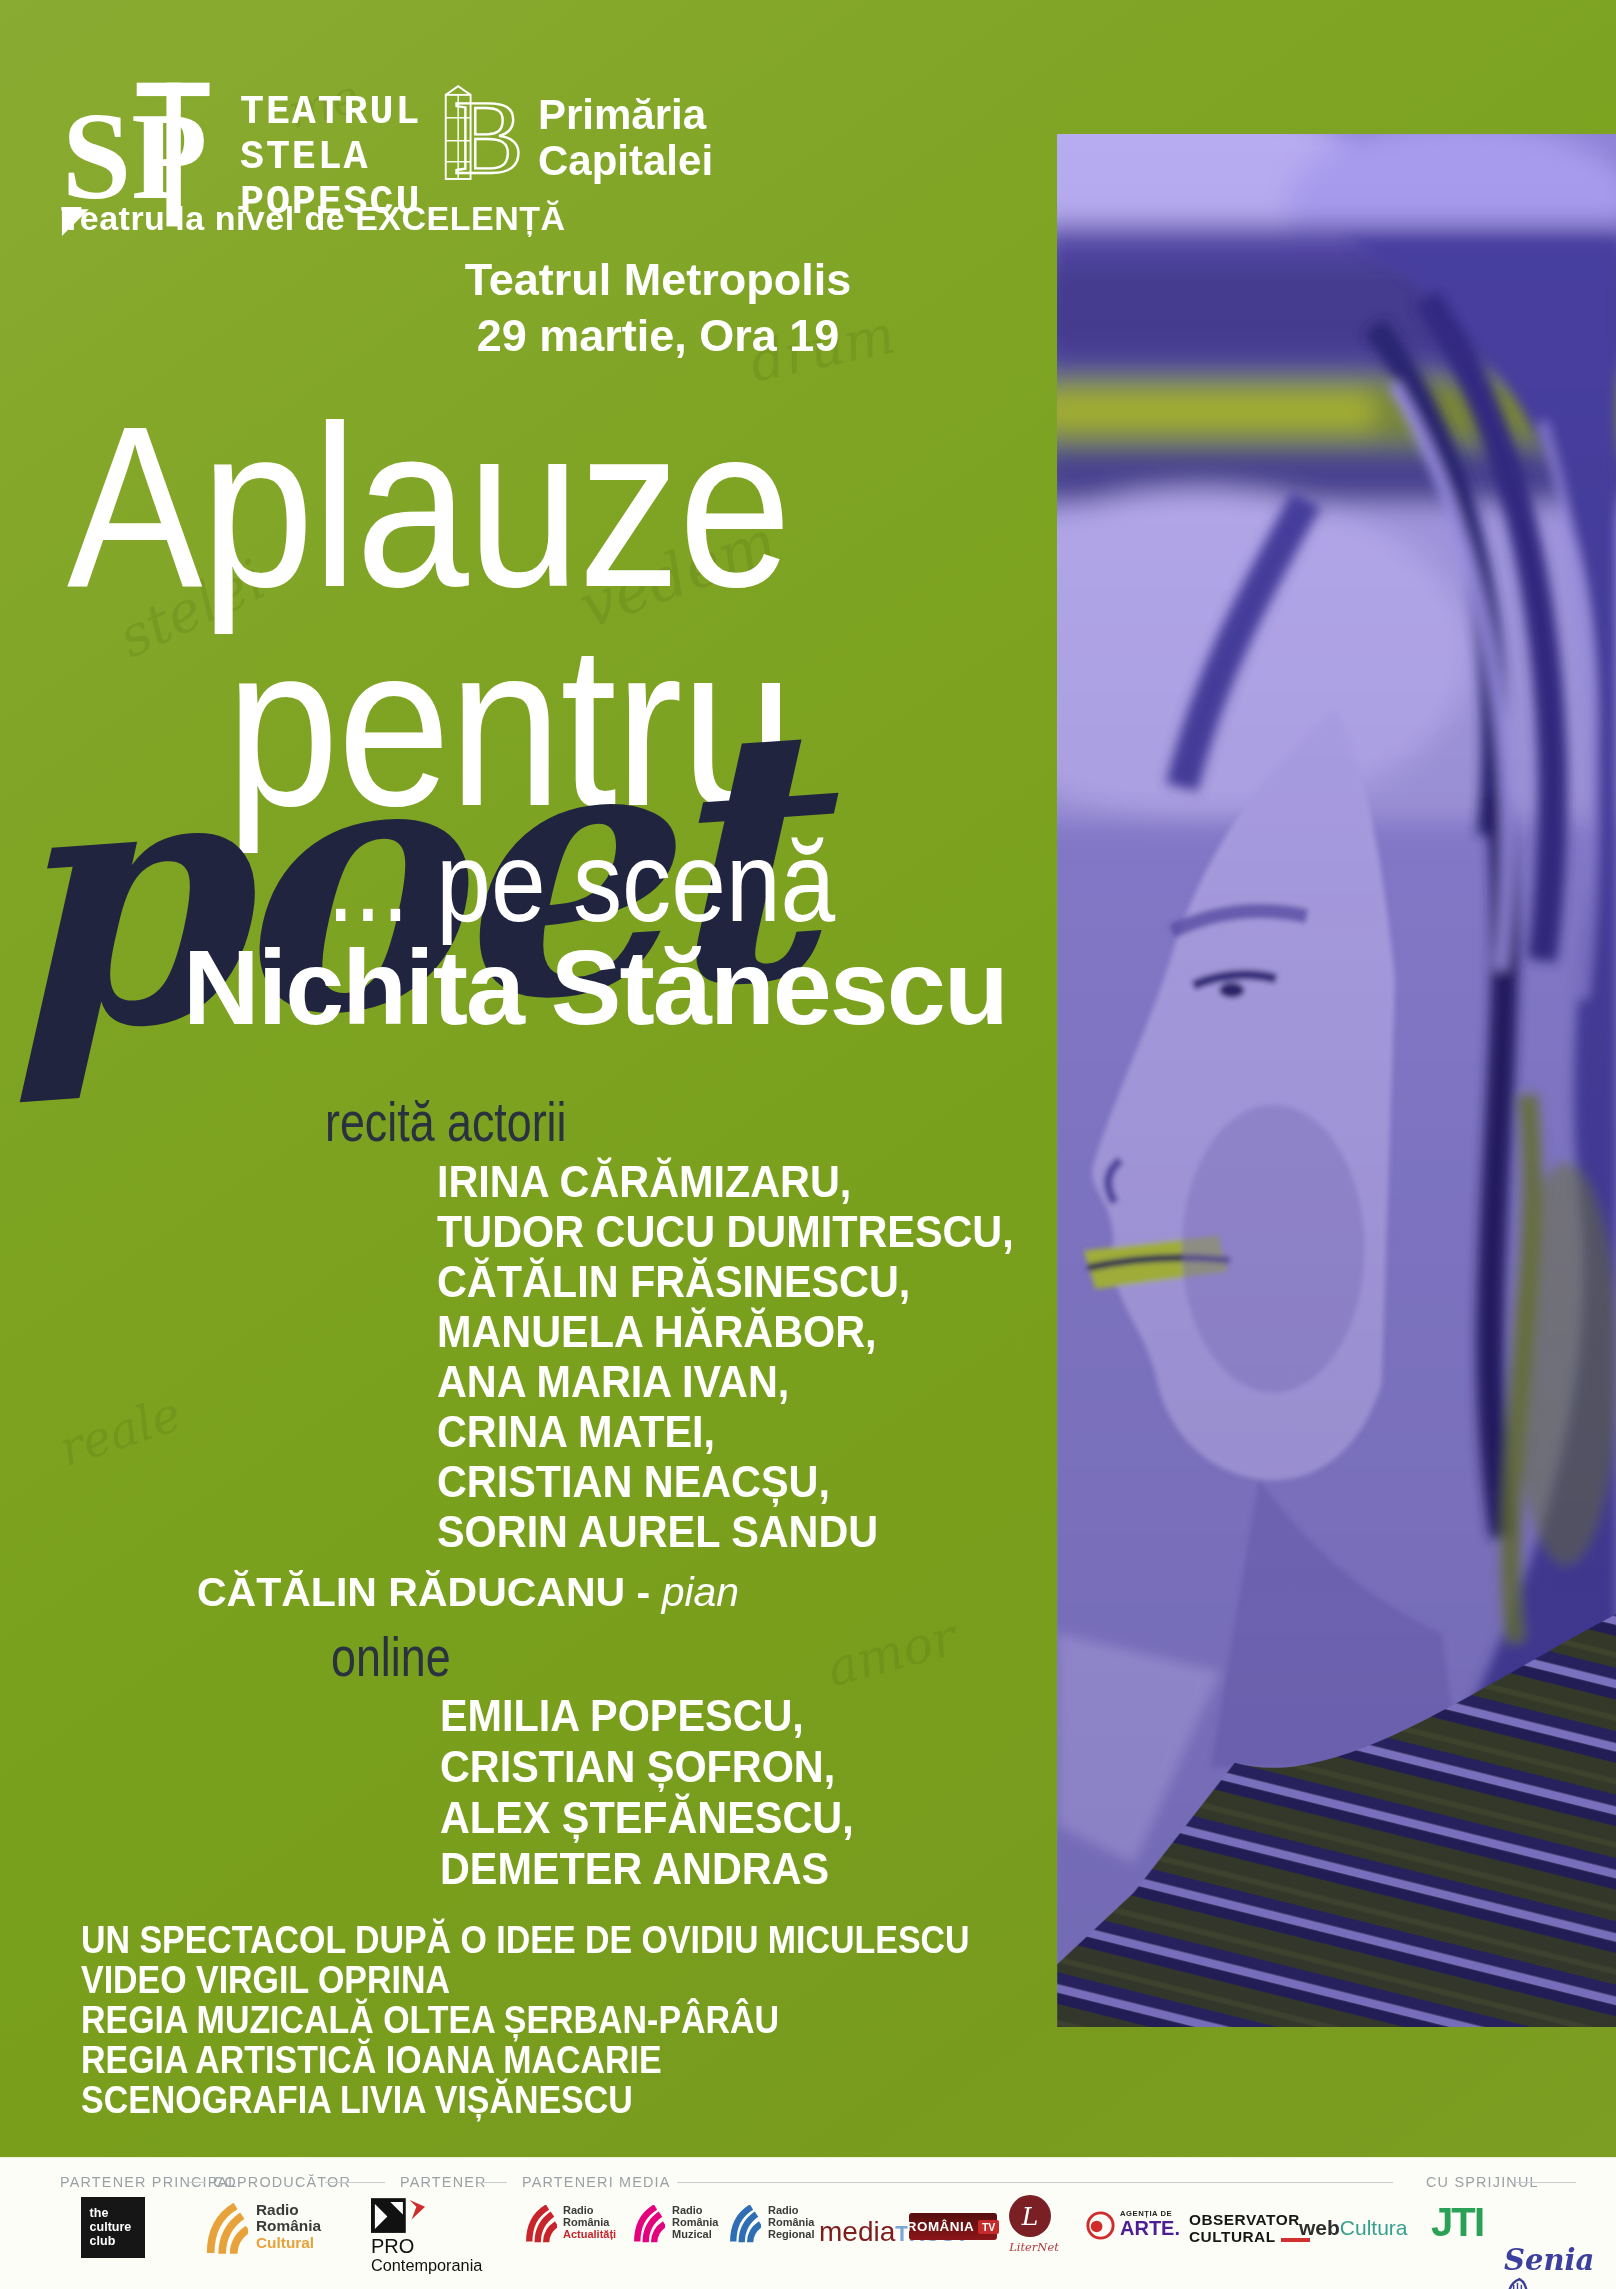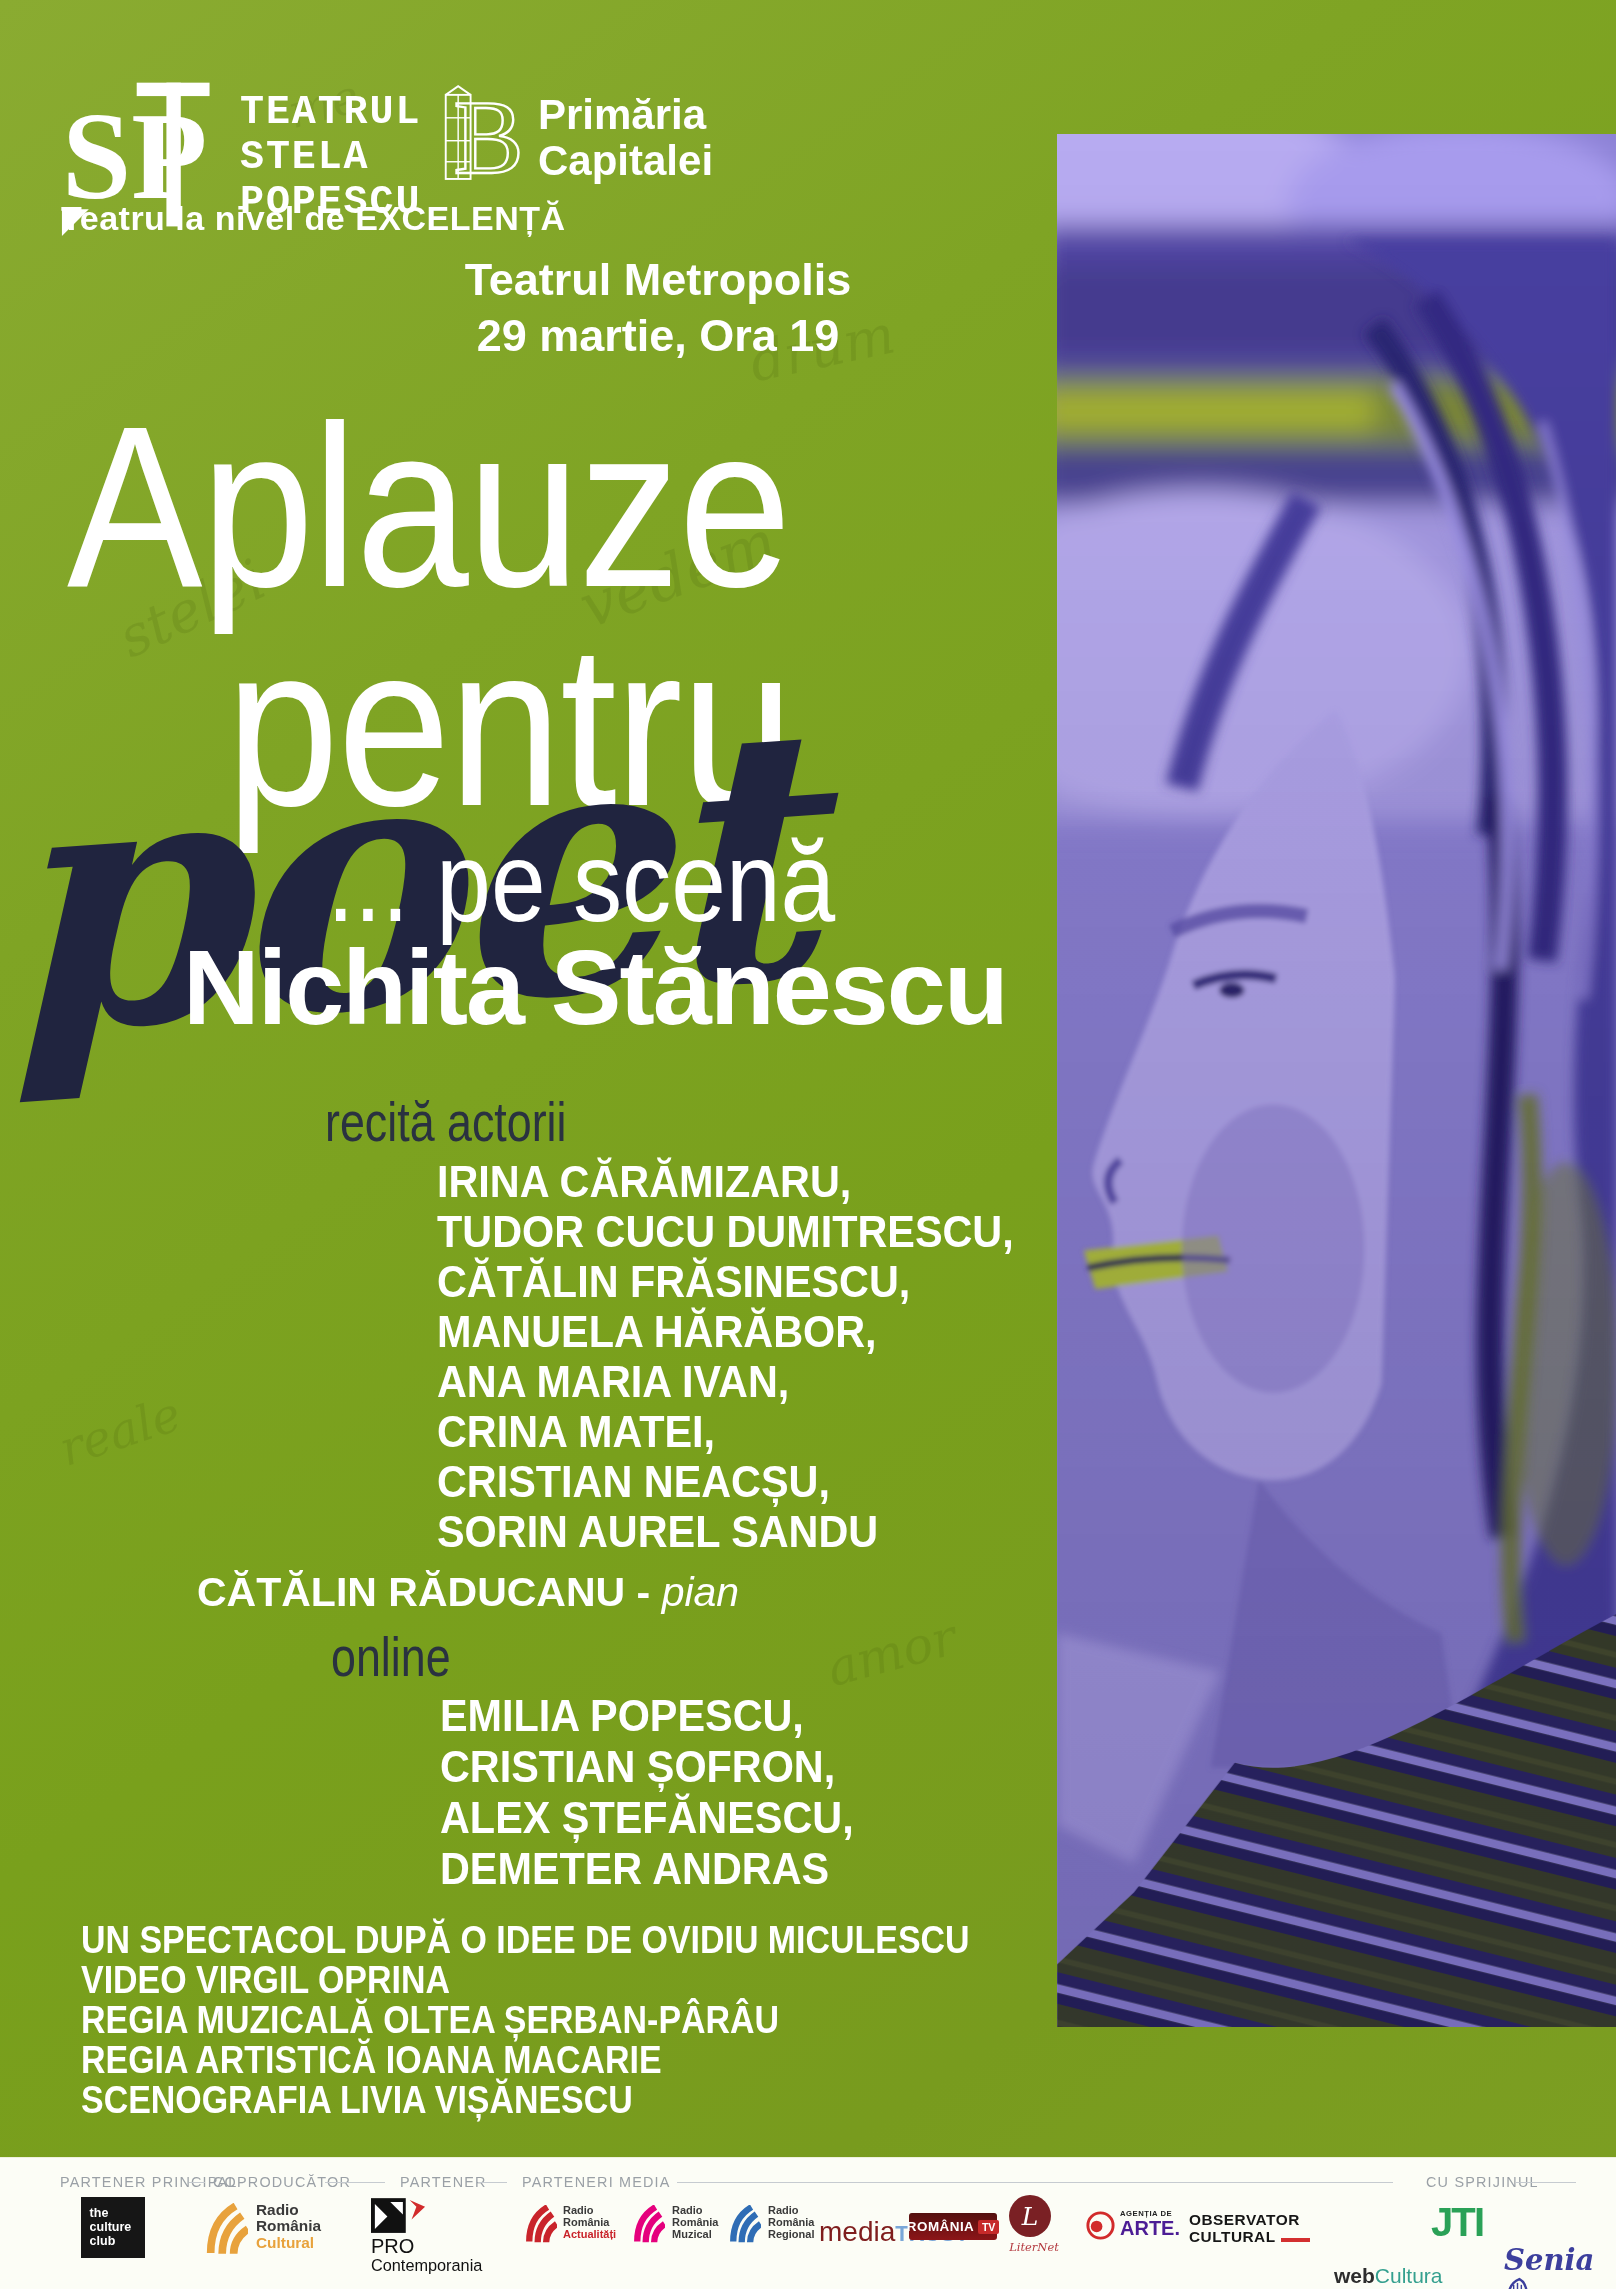--- a/index.html
+++ b/index.html
@@ -323,21 +323,21 @@
     <div class="logo" style="left:1120px;top:51px;">
       <div class="arte-top">AGENȚIA DE</div>
       <div class="arte-main">ARTE.</div>
     </div>
 
     <div class="logo obs" style="left:1189px;top:53px;">
       <div>OBSERVATOR</div>
       <div><span>CULTURAL</span><span class="obs-dash"></span></div>
     </div>
 
-    <div class="logo" style="left:1334px;top:58px;margin-top:48px;">
+    <div class="logo" style="left:1299px;top:58px;">
       <span class="web1">web</span><span class="web2">Cultura</span>
     </div>
 
     <div class="logo jti" style="left:1431px;top:43px;">JTI</div>
 
     <div class="logo" style="left:1504px;top:42px;margin-top:43px;">
       <span class="senia-n">Senia</span>
       <svg width="23" height="31" viewBox="0 0 24 32" style="vertical-align:middle;margin-left:1.9px;">
         <path d="M3,30 C1,16 4,6 14,2 C22,6 23,16 21,30" fill="none" stroke="#3c3f9d" stroke-width="2.5"></path>
         <line x1="8" y1="8" x2="8" y2="28" stroke="#3c3f9d" stroke-width="1.5"></line>

